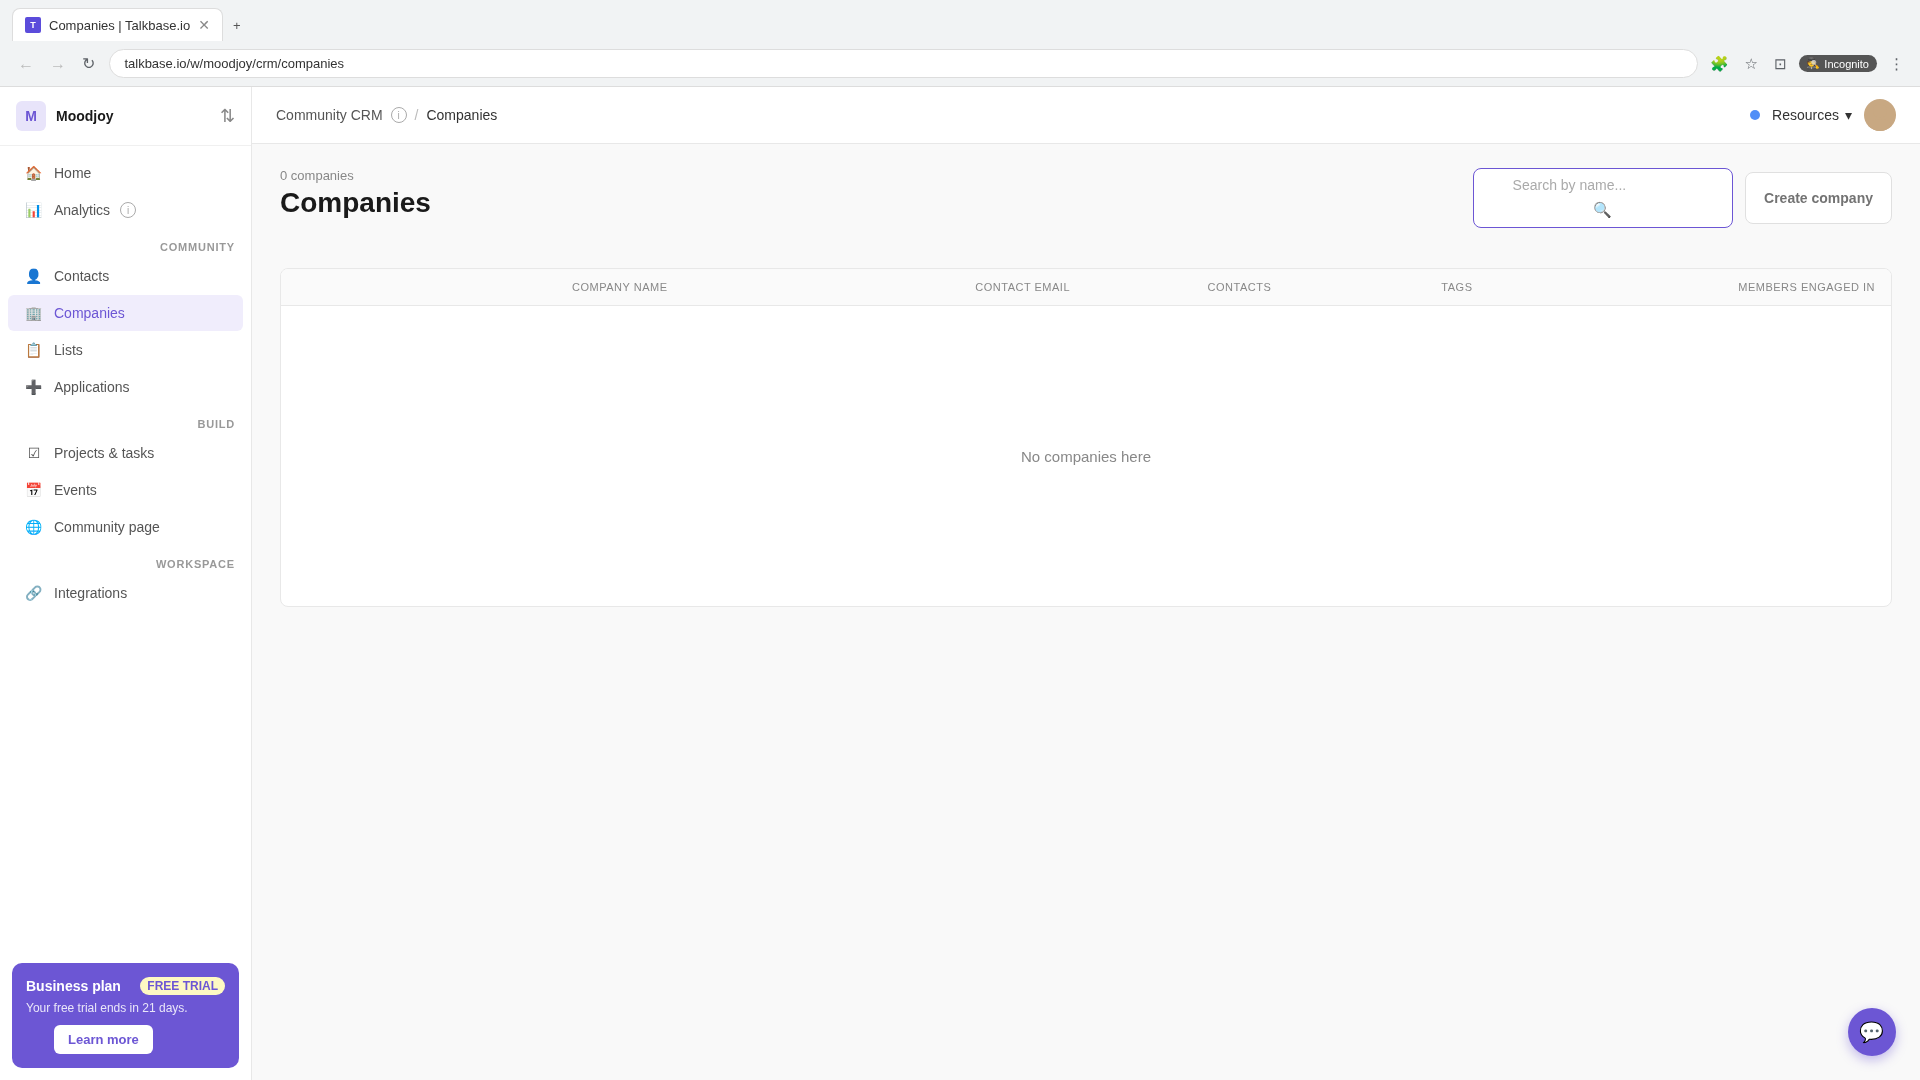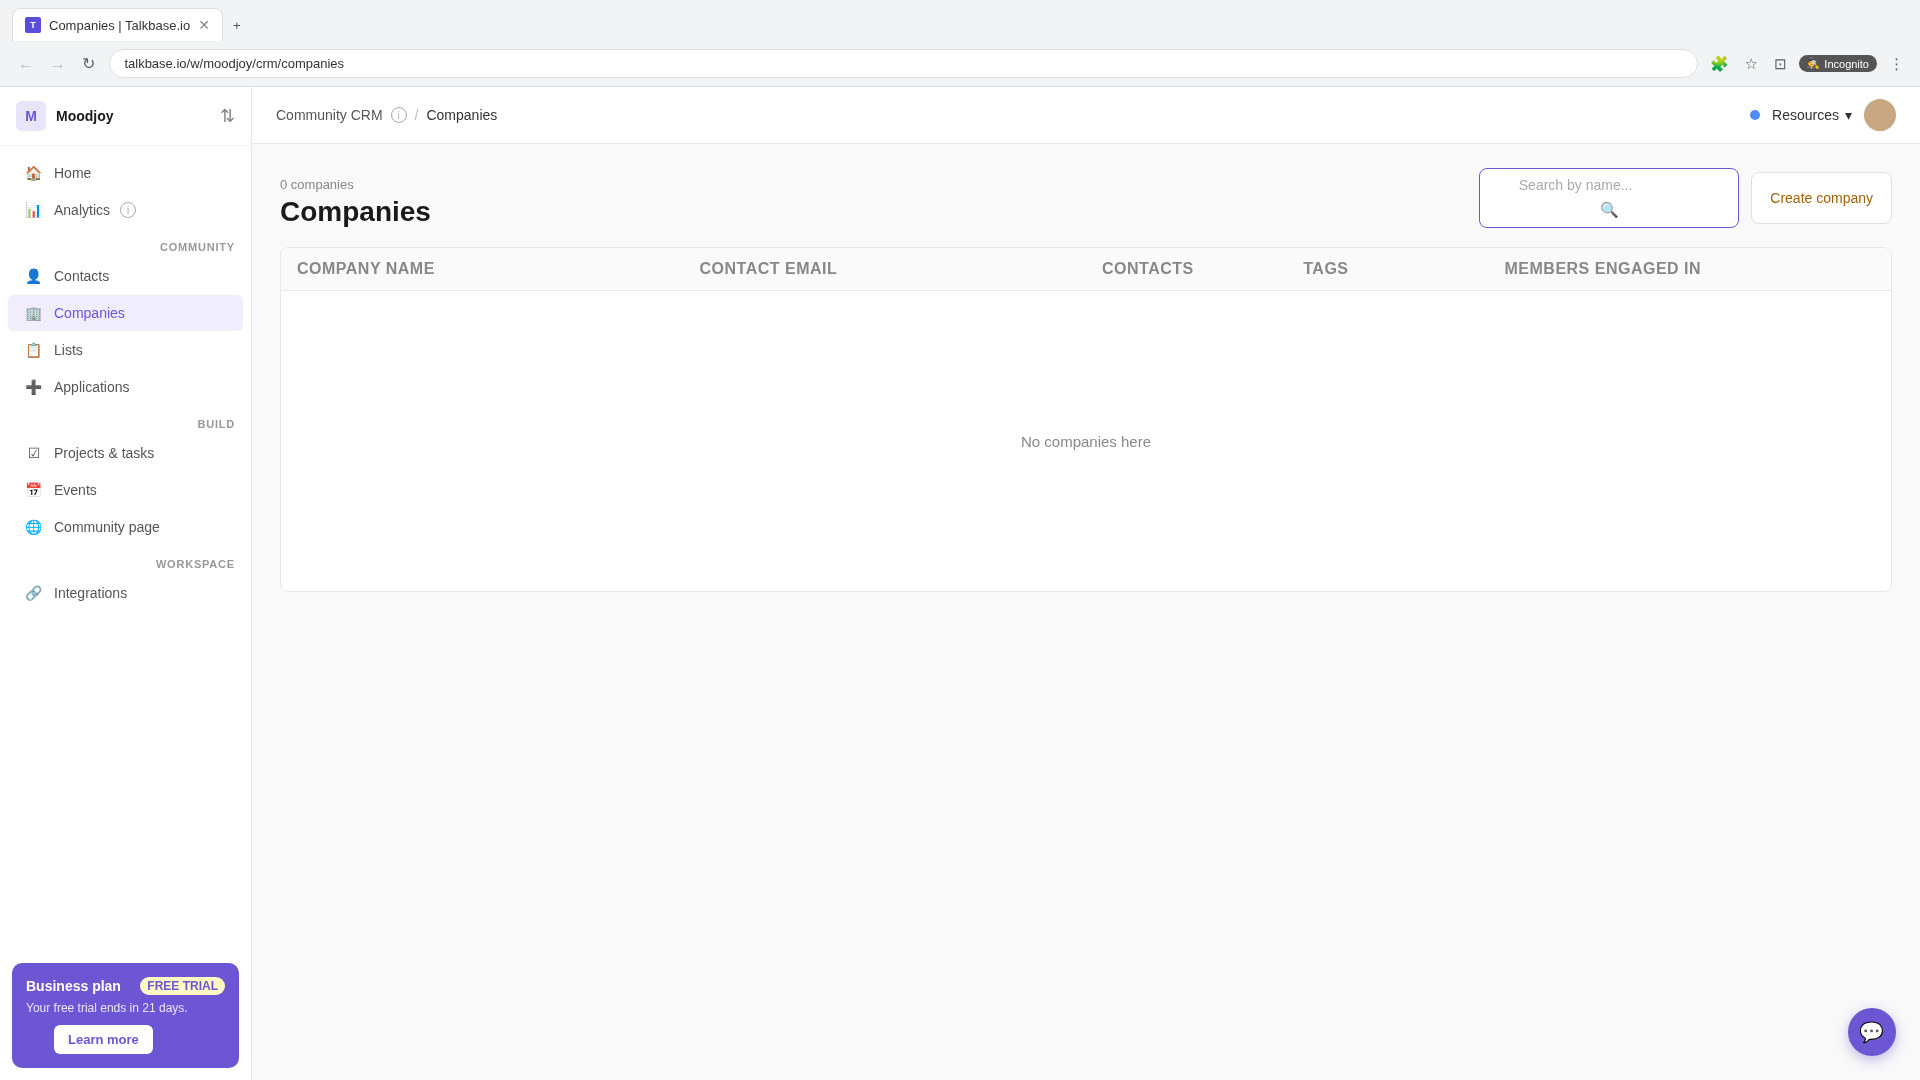--- a/index.html
+++ b/index.html
@@ -55,35 +55,35 @@
     .breadcrumb-sep { color: #bbb; }
     .breadcrumb-current { color: #333; font-weight: 500; }
     .info-icon { width: 16px; height: 16px; border-radius: 50%; border: 1.5px solid #aaa; color: #aaa; font-size: 10px; display: inline-flex; align-items: center; justify-content: center; cursor: pointer; }
     .topbar-right { display: flex; align-items: center; gap: 12px; }
     .status-dot { width: 10px; height: 10px; border-radius: 50%; background: #4f8ef7; }
     .resources-btn { display: flex; align-items: center; gap: 6px; font-size: 14px; color: #333; cursor: pointer; background: none; border: none; }
     .user-avatar { width: 32px; height: 32px; border-radius: 50%; background: #c8a882; overflow: hidden; display: flex; align-items: center; justify-content: center; }
 
     
     .page-content { flex: 1; overflow-y: auto; padding: 24px 28px; }
-    .page-header { display: flex; align-items: flex-end; justify-content: space-between; margin-bottom: 19px; }
+    .page-header { display: flex; align-items: flex-start; justify-content: space-between; margin-bottom: 40px; }
     .page-title-area {}
     .company-count { font-size: 13px; color: #888; margin-bottom: 4px; }
     .page-title { font-size: 28px; font-weight: 700; color: #1a1a1a; }
     .page-actions { display: flex; align-items: center; gap: 12px; }
     .search-box { display: flex; align-items: center; gap: 8px; background: #fff; border: 1.5px solid #6c56d4; border-radius: 8px; padding: 8px 14px; width: 260px; flex-direction: column; }
     .search-input { border: none; outline: none; flex: 1; font-size: 14px; color: #333; background: transparent; }
     .search-input::placeholder { color: #aaa; }
     .search-icon { color: #888; font-size: 15px; }
-    .create-btn { background: #fff; border: 1.5px solid #e0e0e0; border-radius: 8px; padding: 17px 18px; font-size: 14px; font-weight: 400; color: #a16207; cursor: pointer; white-space: nowrap; }
+    .create-btn { background: #fff; border: 1.5px solid #e0e0e0; border-radius: 8px; padding: 17px 18px; font-size: 14px; font-weight: 700; color: #737373; cursor: pointer; white-space: nowrap; }
 
     
     .table-container { background: #fff; border: 1px solid #e8e8e8; border-radius: 8px; overflow: hidden; }
     .table-header { display: grid; grid-template-columns: 2fr 2fr 1fr 1fr 2fr; background: #fafafa; border-bottom: 1px solid #e8e8e8; padding: 0; }
-    .th { padding: 12px 16px; font-size: 16px; font-weight: 700; color: #888; text-transform: uppercase; letter-spacing: 0.5px; }
+    .th { padding: 12px 16px; font-size: 11px; font-weight: 400; color: #888; text-transform: uppercase; letter-spacing: 0.5px; text-align: right; }
     .table-body { min-height: 300px; display: flex; align-items: center; justify-content: center; }
     .empty-state { color: #888; font-size: 15px; padding: 80px 0; }
 
     
     .chat-widget { position: fixed; bottom: 24px; right: 24px; width: 48px; height: 48px; background: #6c56d4; border-radius: 50%; display: flex; align-items: center; justify-content: center; cursor: pointer; box-shadow: 0 4px 12px rgba(108,86,212,0.4); }
     .chat-icon { color: #fff; font-size: 20px; }
   </style>
 </head>
 <body>
 

